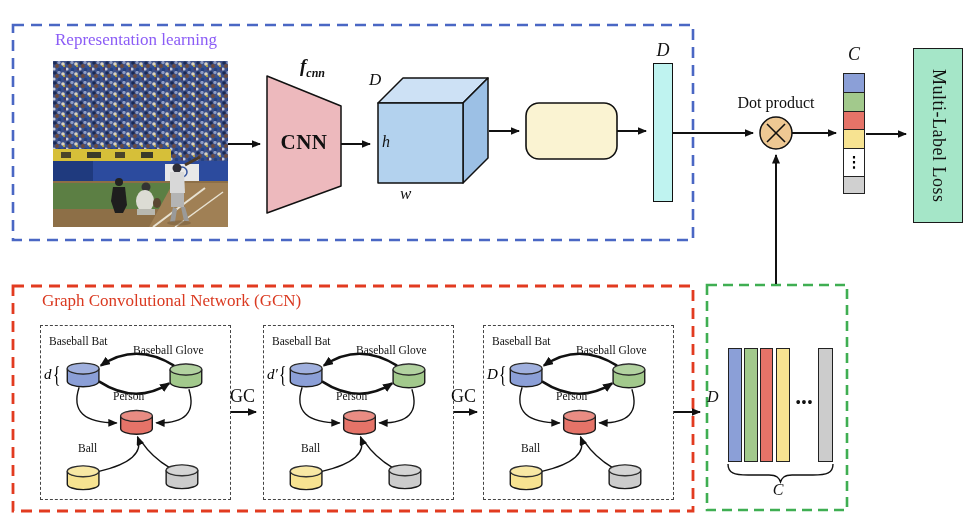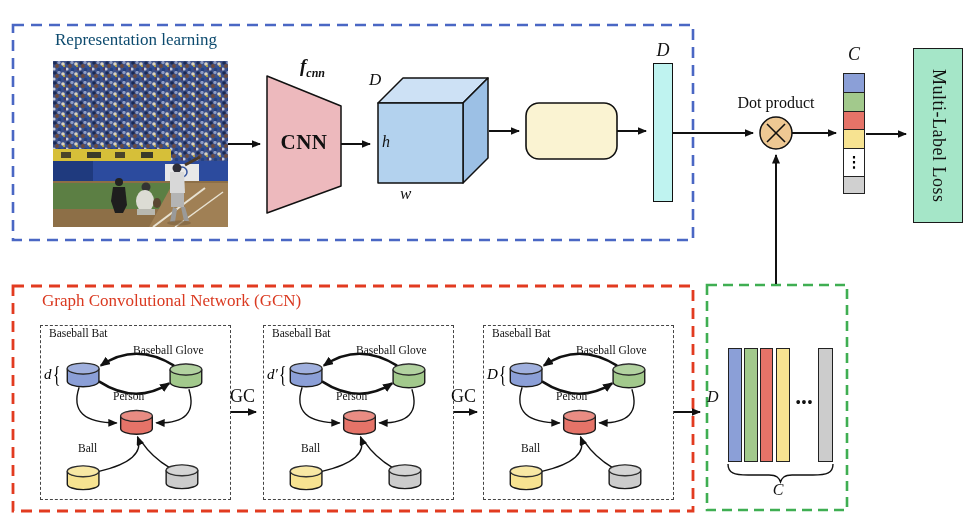--- a/index.html
+++ b/index.html
@@ -4,21 +4,21 @@
 <style>
   * { margin:0; padding:0; box-sizing:border-box; }
   body { background:#ffffff; font-family:"Liberation Serif", serif; }
   #canvas { position:relative; width:976px; height:530px; background:#fff; overflow:hidden; }
   svg { display:block; }
   .abs { position:absolute; }
   .overlay { position:absolute; left:0; top:0; z-index:2; pointer-events:none; }
   .txt { position:absolute; z-index:4; color:#111; white-space:nowrap; }
 
   
-  .rep-title   { left:55px;  top:30px;  font-size:17px; color:#0c4a6e; }
+  .rep-title   { left:55px;  top:30px;  font-size:17px; color:#8b5cf6; }
   .gcn-title   { left:42px;  top:291px; font-size:17px; color:#da3920;text-align:center; }
   .gen-title   { left:707px; top:290px; width:140px; text-align:center; font-size:17px; color:#35a64c; line-height:1.25; }
 
   
   .fcnn  { left:300px; top:55px; font-size:19px; font-style:italic;font-weight:bold; }
   .fcnn sub { font-size:12px; }
   .cnn-label { left:267px; top:130px; width:74px; text-align:center; font-size:21px; font-weight:bold; letter-spacing:0.5px; }
   .cube-d { left:369px; top:70px;  font-size:17px; font-style:italic; }
   .cube-h { left:382px; top:133px; font-size:16px; font-style:italic; }
   .cube-w { left:400px; top:184px; font-size:17px; font-style:italic; }
@@ -36,21 +36,21 @@
   .vdots { font-size:15px; font-weight:bold; line-height:1; letter-spacing:0; }
 
   .loss-box { left:913px; top:48px; width:50px; height:175px; background:#a5e6c8; border:1.6px solid #1a1a1a;
               display:flex; align-items:center; justify-content:center; z-index:3; }
   .loss-box span { writing-mode:vertical-rl; font-size:18px; letter-spacing:0.5px; color:#111; }
 
   
   .gpanel { position:absolute; top:325px; width:191px; height:175px; border:1.4px dashed #444; z-index:3; background:transparent; }
   .gart { position:absolute; left:0; top:0; width:100%; height:100%; }
   .nlabel { position:absolute; font-size:11.5px; color:#111; white-space:nowrap; }
-  .lbl-bat    { left:8px;  top:1px;  }
+  .lbl-bat    { left:8px;  top:9px;  }
   .lbl-glove  { left:92px; top:18px;  }
   .lbl-person { left:72px; top:64px; }
   .lbl-ball   { left:26px; top:116px;margin-left:11px; }
   .dim-group  { position:absolute; left:3px; top:36px; display:flex; align-items:center; }
   .dim-d { font-size:15px; font-style:italic; }
   .brace-glyph { font-size:24px; transform:scaleX(0.65); line-height:1; margin-left:-1px; }
 
   .gc-label { position:absolute; top:386px; width:34px; text-align:left; font-size:18px; z-index:4; }
   .gc1 { left:230px; } .gc2 { left:451px; }
 

